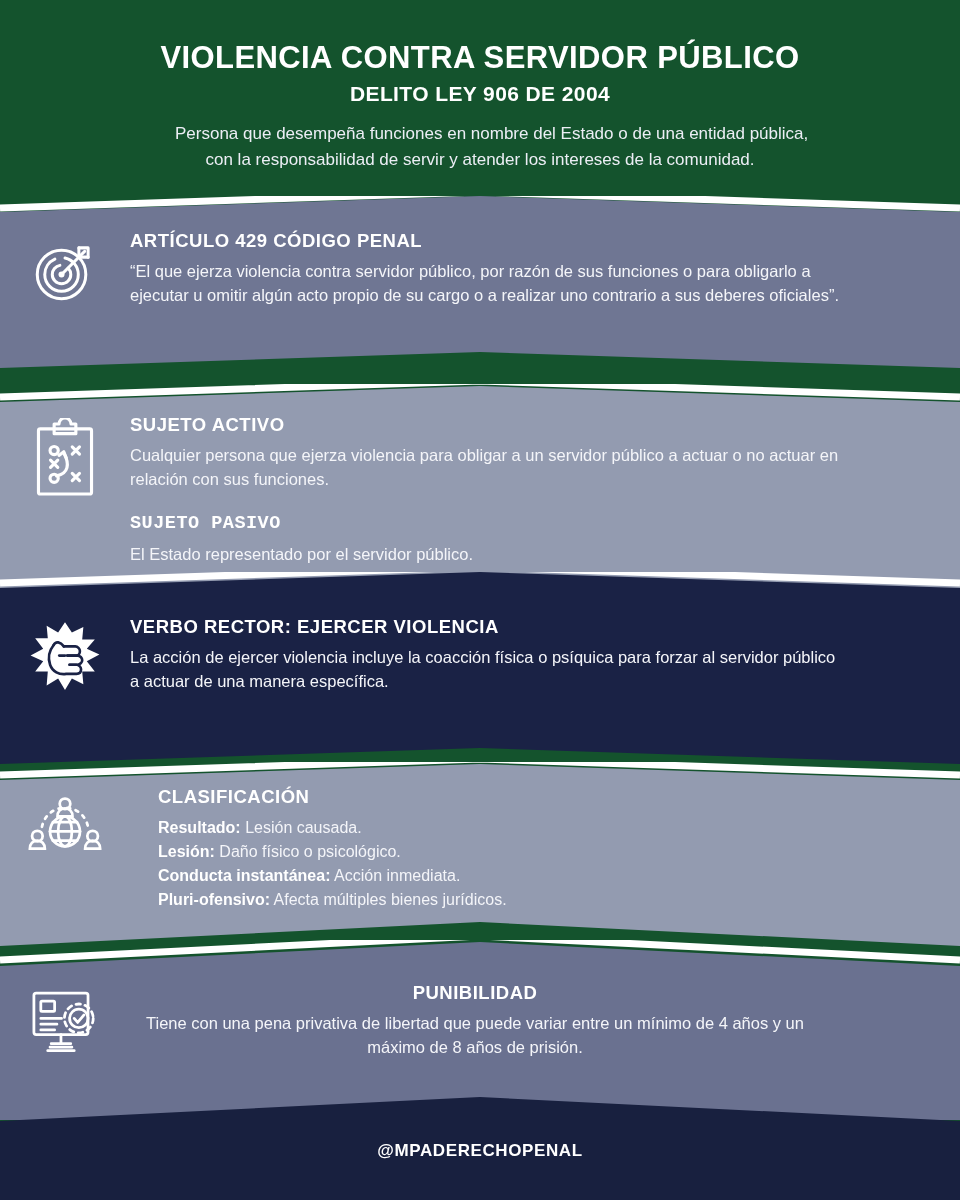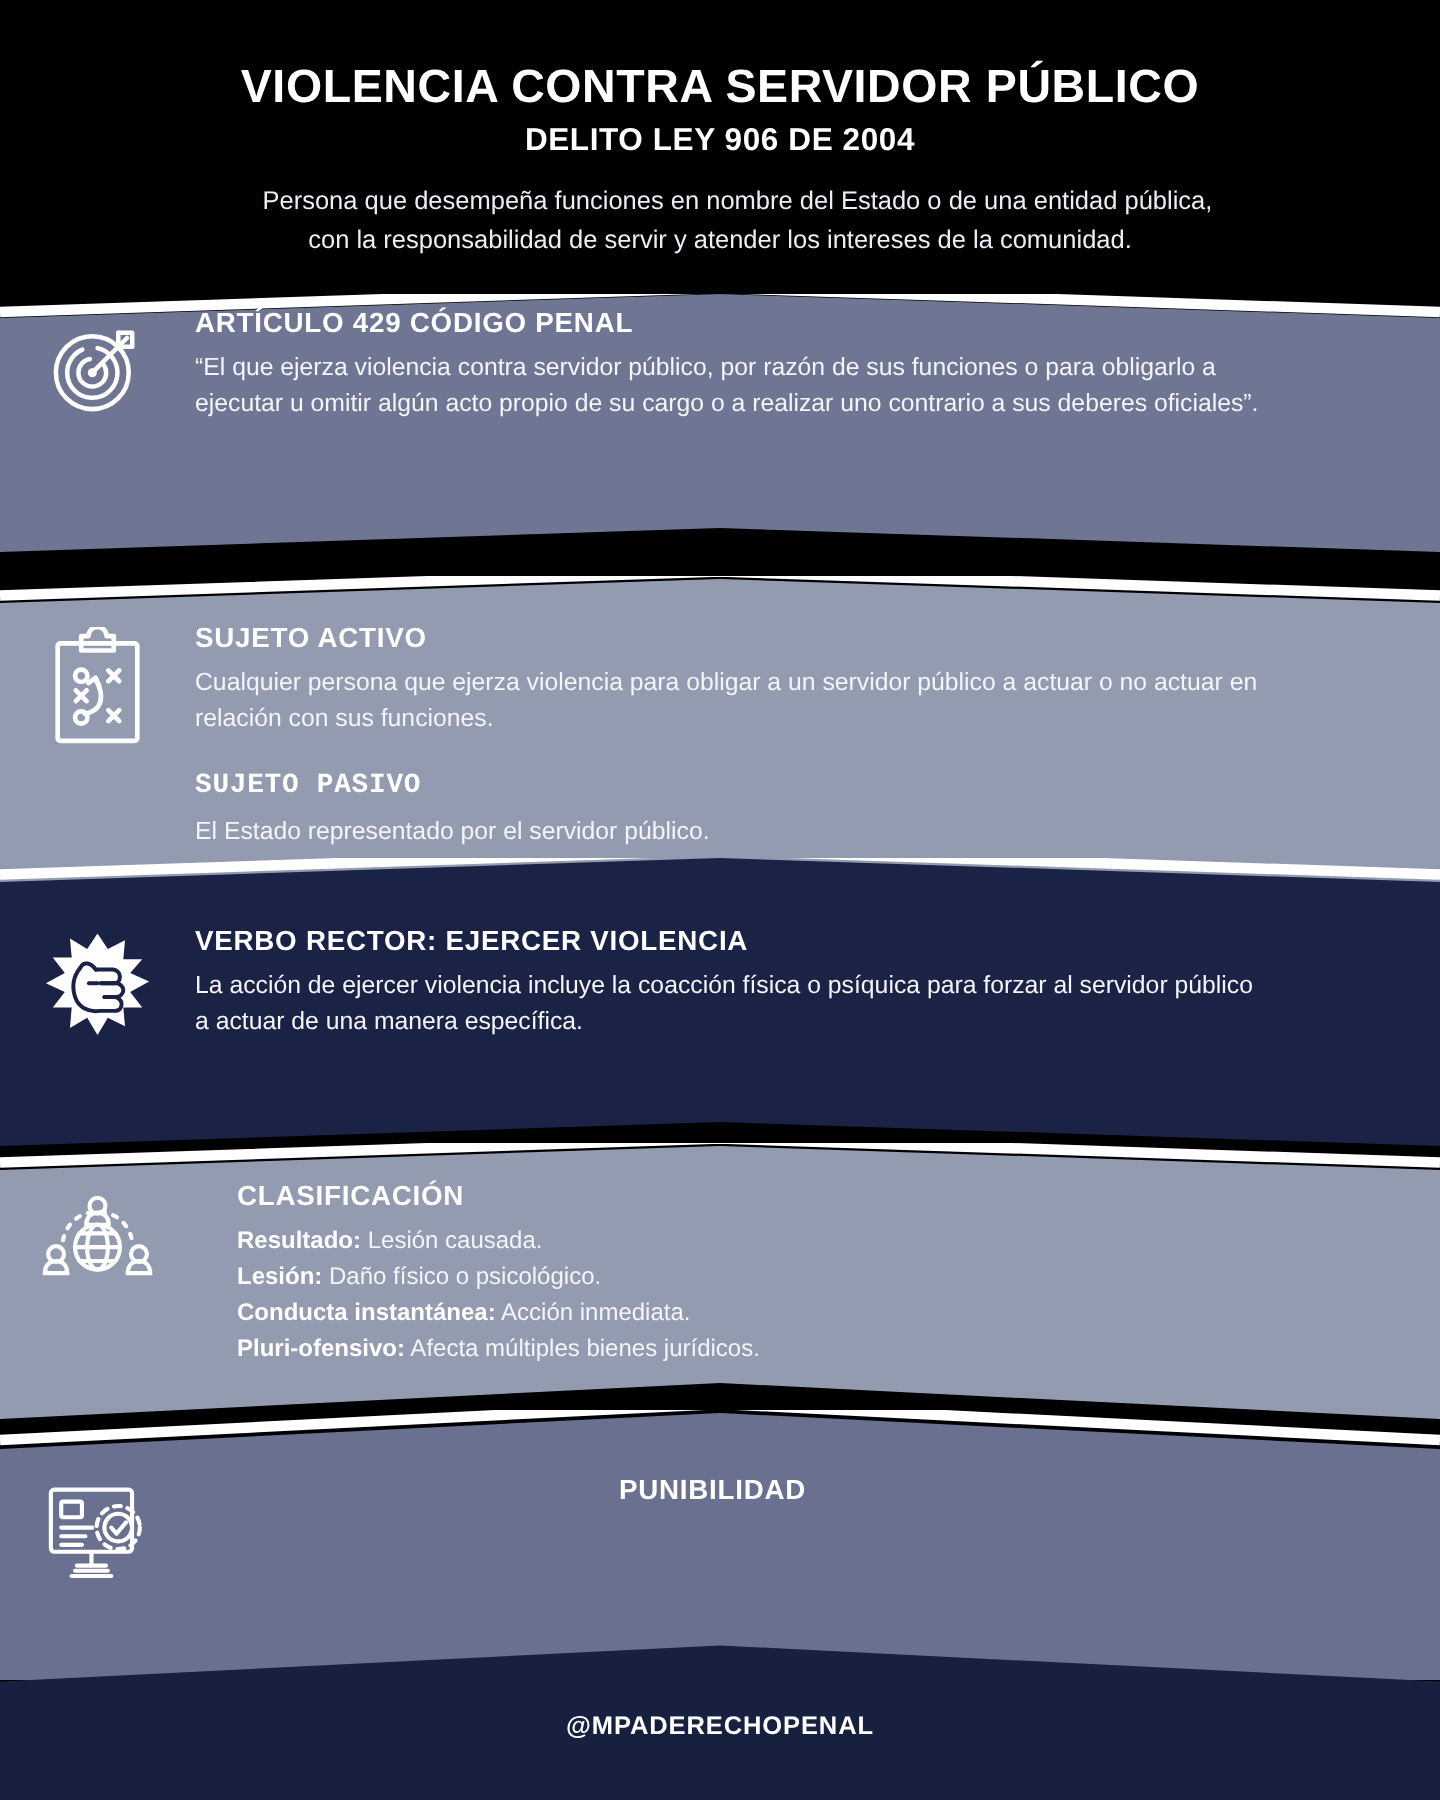--- a/index.html
+++ b/index.html
@@ -8,21 +8,21 @@
     width:960px;height:1200px;
     background:#18203f;
     font-family:"Liberation Sans","DejaVu Sans",sans-serif;
     overflow:hidden;
     position:relative;
     -webkit-font-smoothing:antialiased;
   }
   #poster{
     position:relative;
     width:960px;height:1200px;
-    background:#000000;
+    background:#14532d;
     overflow:hidden;
   }
 
   
   .header{
     position:absolute;left:0;top:0;width:960px;height:200px;
     text-align:center;color:#ffffff;z-index:5;
   }
   .header h1{
     margin:0;padding:42px 40px 0 40px;
@@ -82,21 +82,21 @@
     font-size:18.5px;font-weight:bold;letter-spacing:.5px;
     text-transform:uppercase;color:#ffffff;font-family:Liberation Mono, monospace;
   }
   .kv{
     margin:0;font-size:16px;line-height:1.5;color:#f4f5f9;
   }
   .kv b{font-weight:bold;color:#ffffff;}
 
   
   #band1{top:196px;height:180px;}
-  #band1 .inner{padding-top:8px;padding-left:0;}
+  #band1 .inner{padding-top:34px;padding-left:0;}
   #band2{top:384px;height:214px;}
   #band2 .inner{padding-top:30px;}
   #band3{top:572px;height:200px;}
   #band3 .inner{padding-top:44px;}
   #band4{top:762px;height:190px;}
   #band4 .inner{padding-top:24px;gap:28px;}
   #band5{top:940px;height:180px;}
   #band5 .inner{padding-top:42px;text-align:center;}
 
   #band1 .textcell{padding-right:110px;}
@@ -277,20 +277,21 @@
           <path d="M21,50 L38,50 M20,53 L39,53"></path>
           <rect x="12" y="13" width="12" height="9" rx="1"></rect>
           <path d="M12,28 L30,28 M12,33 L26,33 M12,38 L24,38"></path>
           <circle cx="45" cy="28" r="12.5" stroke-dasharray="4 4"></circle>
           <circle cx="45" cy="28" r="8"></circle>
           <path d="M41,28 L44,31.5 L49.5,25"></path>
         </svg>
       </div>
       <div class="textcell">
         <p class="sec-title">PUNIBILIDAD</p>
+        <p class="sec-body">Tiene con una pena privativa de libertad que puede variar entre un mínimo de 4 años y un máximo de 8 años de prisión.</p>
       </div>
     </div>
   </div>
 
   <div class="footer">
     <div class="fbg">
       <svg viewBox="0 0 960 115" preserveAspectRatio="none">
         <path d="M0,36 L480,12 L960,36 L960,115 L0,115 Z" fill="#18203f"></path>
       </svg>
     </div>

